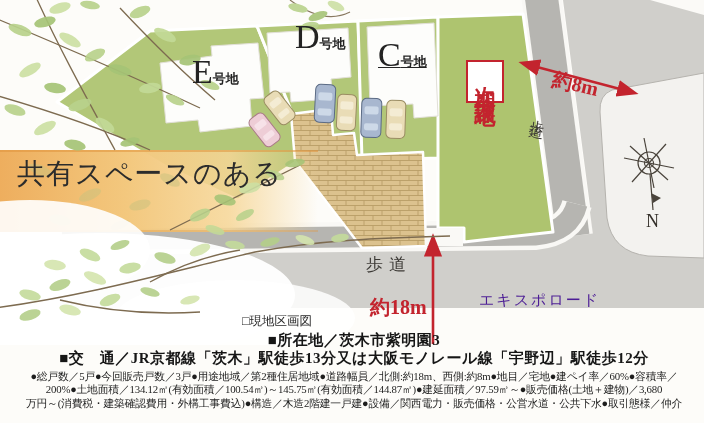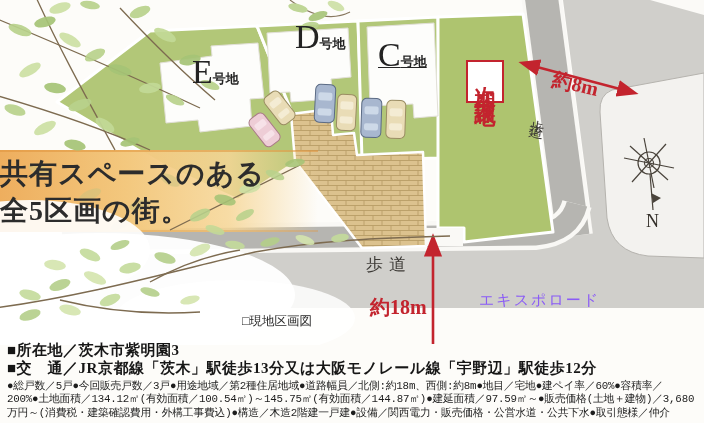--- a/index.html
+++ b/index.html
@@ -10,52 +10,52 @@
   }
   .layer{position:absolute;left:0;top:0;}
   
   .band{
     position:absolute;left:0;top:150px;width:318px;height:82px;
     background:linear-gradient(90deg,#eeae5e 0%,#f3c87e 40%,rgba(246,214,150,.85) 72%,rgba(246,214,150,0) 100%);
     box-shadow:inset 0 2px 0 rgba(224,148,60,.55), inset 0 -2px 0 rgba(224,148,60,.35);
     z-index:2;
   }
   .headline{
-    position:absolute;left:0;top:155px;z-index:4;
-    font-size:28px;line-height:37px;font-weight:700;color:#2c2c2c;letter-spacing:1px;
+    position:absolute;left:17px;top:155px;z-index:4;
+    font-size:28px;line-height:37px;font-weight:400;color:#2c2c2c;letter-spacing:1px;
   }
   
   .lot-label{position:absolute;z-index:4;color:#232323;white-space:nowrap;}
   .lot-label .big{font-size:34px;font-weight:500;}
   .lot-label .small{font-size:13px;font-weight:600;}
   .lot-e{left:192px;top:53px;}
   .lot-d{left:295px;top:18px;}
   .lot-c{left:378px;top:36px;text-decoration:underline;}
   
   .next-phase{
     position:absolute;left:466px;top:60px;z-index:4;
     writing-mode:vertical-rl;text-orientation:upright;
     background:#fff;border:2.5px solid #c3242e;color:#c3242e;
     font-size:21px;font-weight:700;letter-spacing:5px;padding:7px 3px;
   }
   
   .map-label{position:absolute;z-index:4;color:#3c3a36;white-space:nowrap;}
   .walk-right{left:529px;top:108px;font-size:15px;writing-mode:vertical-rl;text-orientation:upright;
     transform:rotate(8deg);letter-spacing:4px;}
   .walk-bottom{left:366px;top:253px;font-size:17px;letter-spacing:6px;}
-  .expo-road{left:479px;top:291px;font-size:15px;letter-spacing:2px;color:#8b5cf6;}
+  .expo-road{left:479px;top:291px;font-size:15px;letter-spacing:2px;color:#4c1d95;}
   .dim{position:absolute;z-index:5;color:#c3242e;font-size:20px;font-weight:600;white-space:nowrap;}
   .dim-8m{left:552px;top:71px;transform:rotate(13deg);}
   .dim-18m{left:370px;top:294px;}
   .caption{position:absolute;left:242px;top:313px;z-index:4;
     font-family:"Liberation Sans","DejaVu Sans",sans-serif;font-size:12.5px;color:#262626;text-align:center;}
   
-  .info{position:absolute;left:7px;top:341px;width:694px;z-index:4;color:#161616;}
+  .info{position:absolute;left:7px;top:331px;width:694px;z-index:4;color:#161616;text-align:center;}
   .info .head-line{font-size:15px;font-weight:700;line-height:18px;letter-spacing:.5px;}
-  .specs{margin-top:3px;font-family:Liberation Mono, monospace;
+  .specs{margin-top:3px;font-family:Liberation Serif, serif;
     font-size:10.8px;line-height:13.4px;color:#1d1d1d;letter-spacing:-0.2px;white-space:nowrap;}
 </style>
 </head>
 <body>
 
 <div class="page">
 
   <svg class="layer" width="704" height="345" viewBox="0 0 704 345" style="z-index:1">
     <defs>
       <pattern id="brick" width="18" height="10" patternUnits="userSpaceOnUse">
@@ -234,21 +234,20 @@
         <ellipse cx="190" cy="300" rx="10" ry="4" fill="#d4e5ae" transform="rotate(-14 190 300)"></ellipse>
         <ellipse cx="90" cy="255" rx="11" ry="5" fill="#c4db9b" transform="rotate(24 90 255)"></ellipse>
         <ellipse cx="120" cy="245" rx="10" ry="4" fill="#b4cf8a" transform="rotate(-20 120 245)"></ellipse>
         <ellipse cx="55" cy="265" rx="11" ry="5" fill="#d4e5ae" transform="rotate(8 55 265)"></ellipse>
       </g>
     </g>
   </svg>
 
   <div class="headline">
     <div>共有スペースのある</div>
-    <div>全5区画の街。</div>
   </div>
 
   <div class="lot-label lot-e">
     <span class="big">E</span><span class="small">号地</span>
   </div>
   <div class="lot-label lot-d">
     <span class="big">D</span><span class="small">号地</span>
   </div>
   <div class="lot-label lot-c">
     <span class="big">C</span><span class="small">号地</span>

